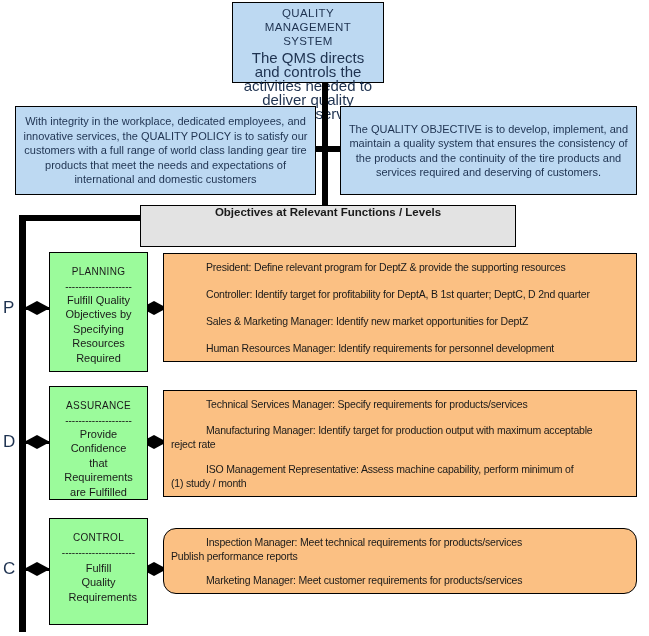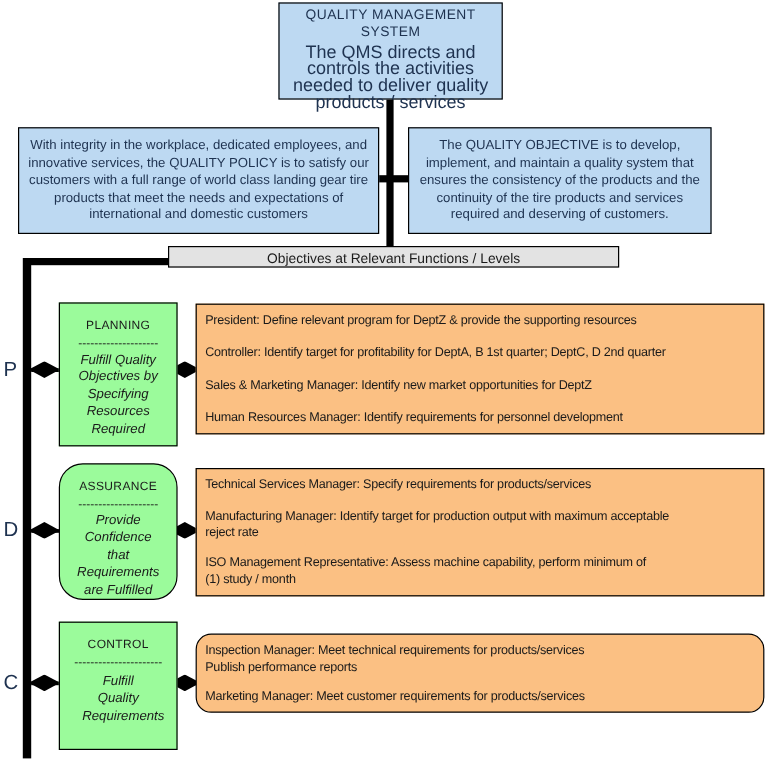--- a/index.html
+++ b/index.html
@@ -4,62 +4,62 @@
 <style>
   html,body { margin:0; padding:0; background:#fff; }
   #stage {
     position:relative; width:649px; height:636px; background:#fff;
     font-family:"Liberation Sans", sans-serif; overflow:hidden;
   }
   .box { position:absolute; box-sizing:border-box; border:1px solid #000; }
 
   
   .blue { background:var(--box-blue); color:var(--text-navy); }
-  #qms-box { left:232px; top:2px; width:187px; height:81px; display:flex; flex-direction:column; align-items:center; justify-content:flex-start; padding-top:3px; text-align:center; }
+  #qms-box { left:232px; top:2px; width:152px; height:81px; display:flex; flex-direction:column; align-items:center; justify-content:flex-start; padding-top:3px; text-align:center; }
   .qms-title { font-size:11.5px; line-height:14px; letter-spacing:0.4px; padding:0 14px; }
   .dash-line { font-size:10px; line-height:10px; white-space:nowrap; overflow:hidden; width:88%; margin:2px auto 1px; }
   .qms-body { font-size:15px; line-height:14px; padding:0 9px; }
   #policy-box { left:15px; top:106px; width:301px; height:89px; display:flex; align-items:center; justify-content:center; text-align:center; font-size:11px; line-height:14.5px; padding:2px 7px; }
-  #objective-box { left:340px; top:106px; width:253px; height:89px; display:flex; align-items:center; justify-content:center; text-align:center; font-size:11px; line-height:14.5px; padding:2px 6px; }
+  #objective-box { left:340px; top:106px; width:297px; height:89px; display:flex; align-items:center; justify-content:center; text-align:center; font-size:11px; line-height:14.5px; padding:2px 6px; }
 
   
-  #functions-bar { left:140px; top:205px; width:376px; height:18px; background:var(--bar-gray); border:1.5px solid #000; display:flex; align-items:flex-end; justify-content:center; font-size:11.5px; color:var(--text-dark); }
+  #functions-bar { left:140px; top:205px; width:376px; height:42px; background:var(--bar-gray); border:1.5px solid #000; display:flex; align-items:flex-start; justify-content:center; font-size:11.5px; color:var(--text-dark);font-weight:bold; }
 
   
   .line { position:absolute; background:var(--line-black); }
   #v-line-qms { left:322px; top:83px; width:6px; height:123px; }
   #h-line-blue { left:314px; top:146px; width:28px; height:6px; }
   #h-line-trunk { left:22px; top:215px; width:118px; height:6px; }
   #v-trunk { left:19px; top:215px; width:7px; height:417px; }
 
   .diamond { position:absolute; width:26px; height:14px; background:var(--line-black);
              clip-path:polygon(50% 0,100% 50%,50% 100%,0 50%); }
   .pdca { position:absolute; left:3px; font-size:17px; color:var(--text-navy); }
 
   
   .green { background:var(--box-green); color:var(--text-dark); text-align:center; font-size:11px; line-height:14.5px; padding-top:12px; }
   .phase-title { font-size:10px; letter-spacing:0.3px; }
   .phase-divider { font-size:10px; line-height:11px; white-space:nowrap; overflow:hidden; width:86%; margin:1px auto; }
-  .phase-body { max-width:76px; margin:1px auto 0;font-style:italic; }
+  .phase-body { max-width:76px; margin:1px auto 0; }
   #green-3 .phase-body { max-width:60px; margin-top:3px; }
   #green-3 { }
 
   .green-col { left:49px; width:99px; }
   #green-1 { top:252px; height:120px; }
-  #green-2 { top:386px; height:114px;border-radius:20px; }
+  #green-2 { top:386px; height:114px; }
   #green-3 { top:518px; height:107px; }
 
   
   .orange { background:var(--box-orange); color:var(--text-dark); left:163px; width:474px;
             display:flex; flex-direction:column; justify-content:space-between;
             padding:6px 7px; font-size:10.5px; letter-spacing:-0.2px; line-height:14px; overflow:hidden; }
   #orange-1 { top:253px; height:109px; }
   #orange-2 { top:390px; height:107px; }
   #orange-3 { top:528px; height:66px;border-radius:13px; }
-  .o-item > .o-main { display:block; white-space:nowrap; }
+  .o-item > .o-main { display:block; white-space:nowrap;margin-left:35px; }
   .o-cont { width:75%; text-align:left; }
 
   
   .r1.d-left { left:24px; top:301px; }  .r1.l-left { left:26px; top:307px; width:24px; height:3px; }
   .r1.d-right { left:141px; top:301px; } .r1.l-right { left:147px; top:307px; width:17px; height:3px; }
   .r2.d-left { left:24px; top:435px; }  .r2.l-left { left:26px; top:441px; width:24px; height:3px; }
   .r2.d-right { left:141px; top:435px; } .r2.l-right { left:147px; top:441px; width:17px; height:3px; }
   .r3.d-left { left:24px; top:562px; }  .r3.l-left { left:26px; top:568px; width:24px; height:3px; }
   .r3.d-right { left:141px; top:562px; } .r3.l-right { left:147px; top:568px; width:17px; height:3px; }
   #letter-p { top:298px; } #letter-d { top:432px; } #letter-c { top:559px; }

